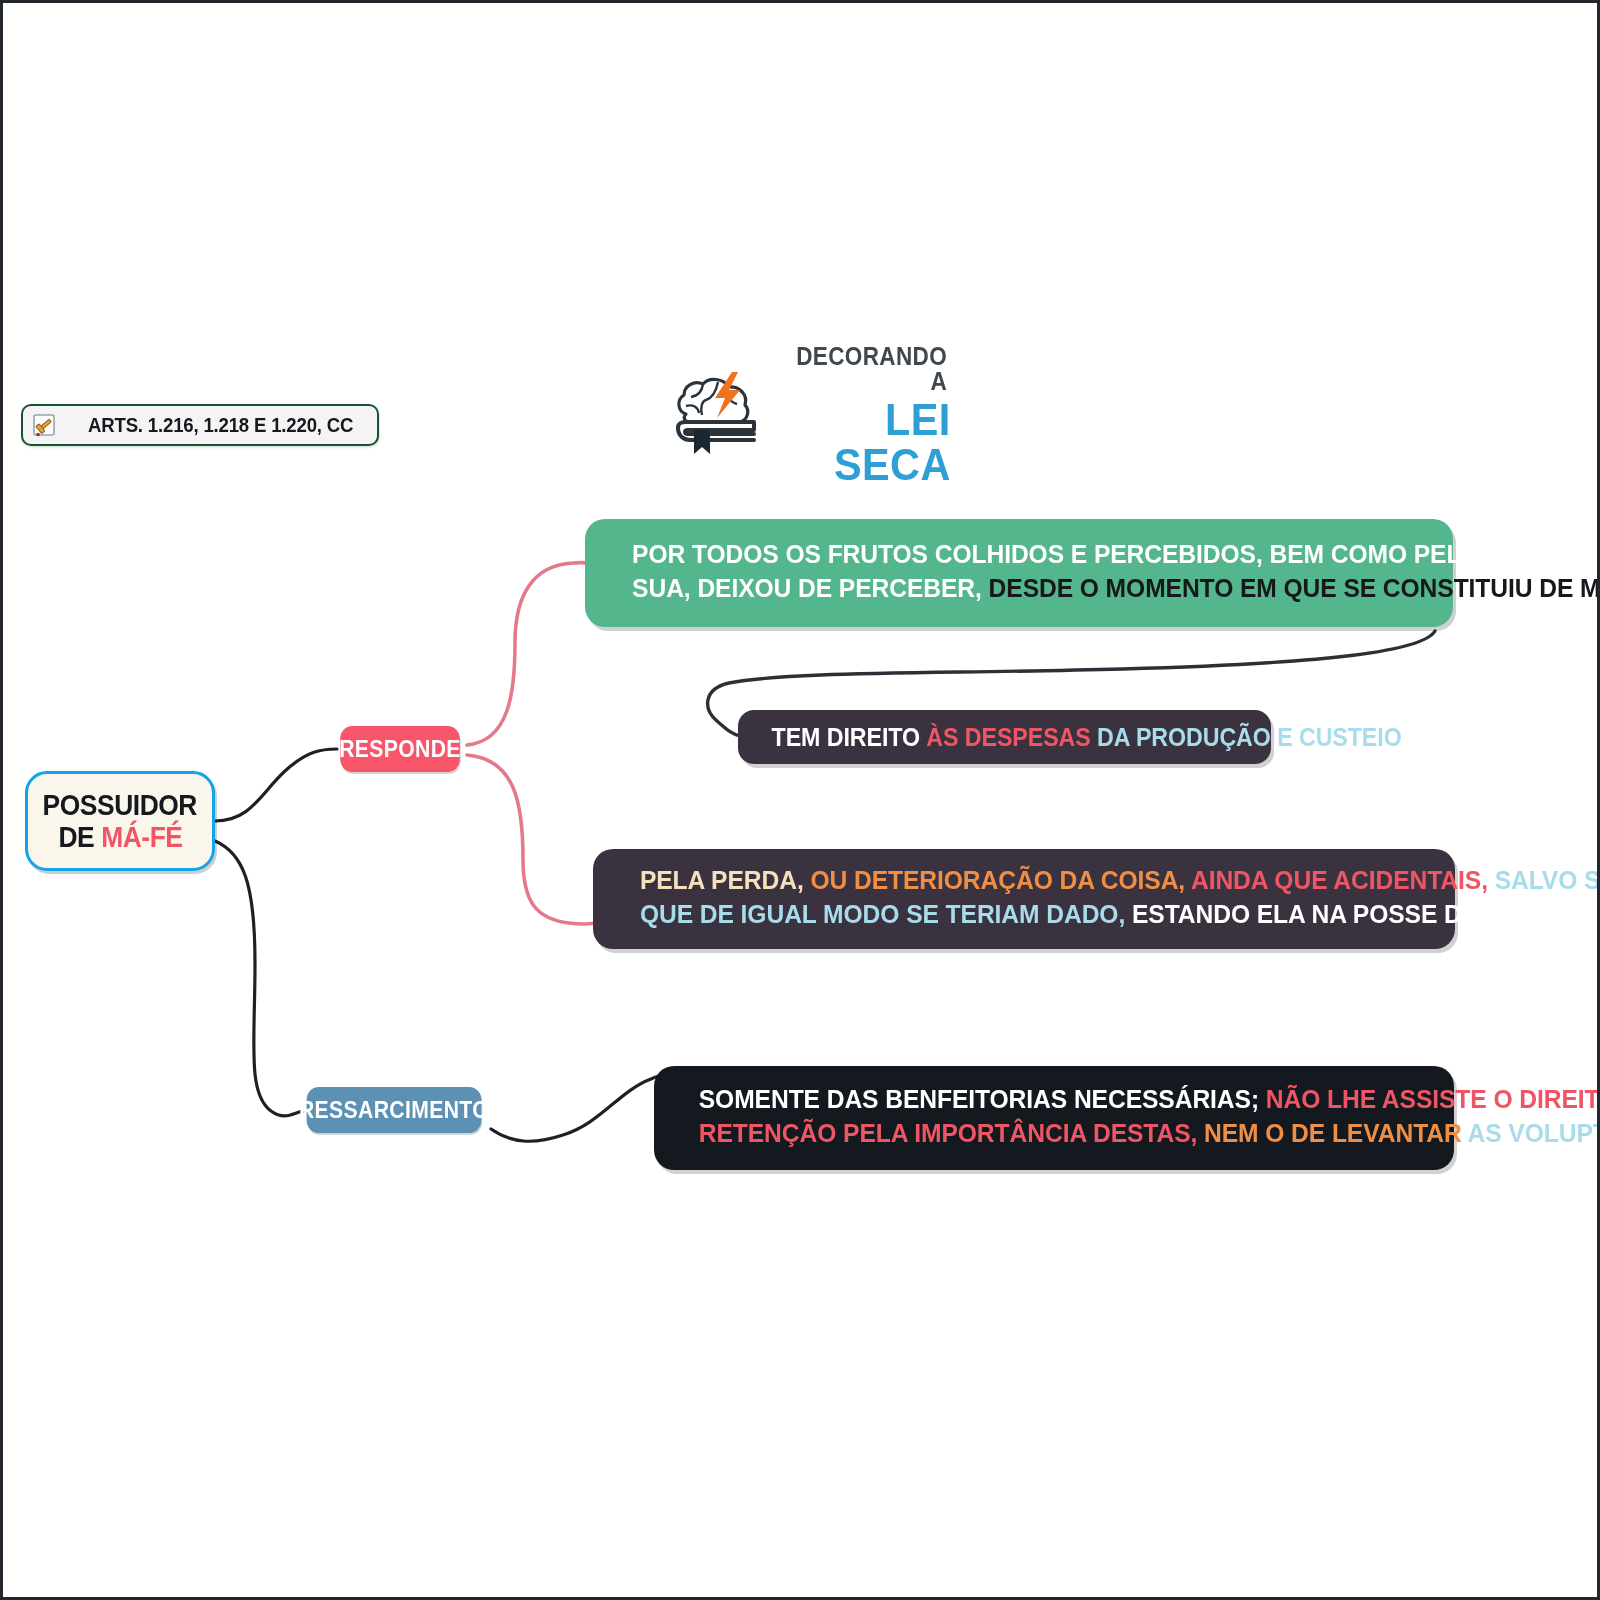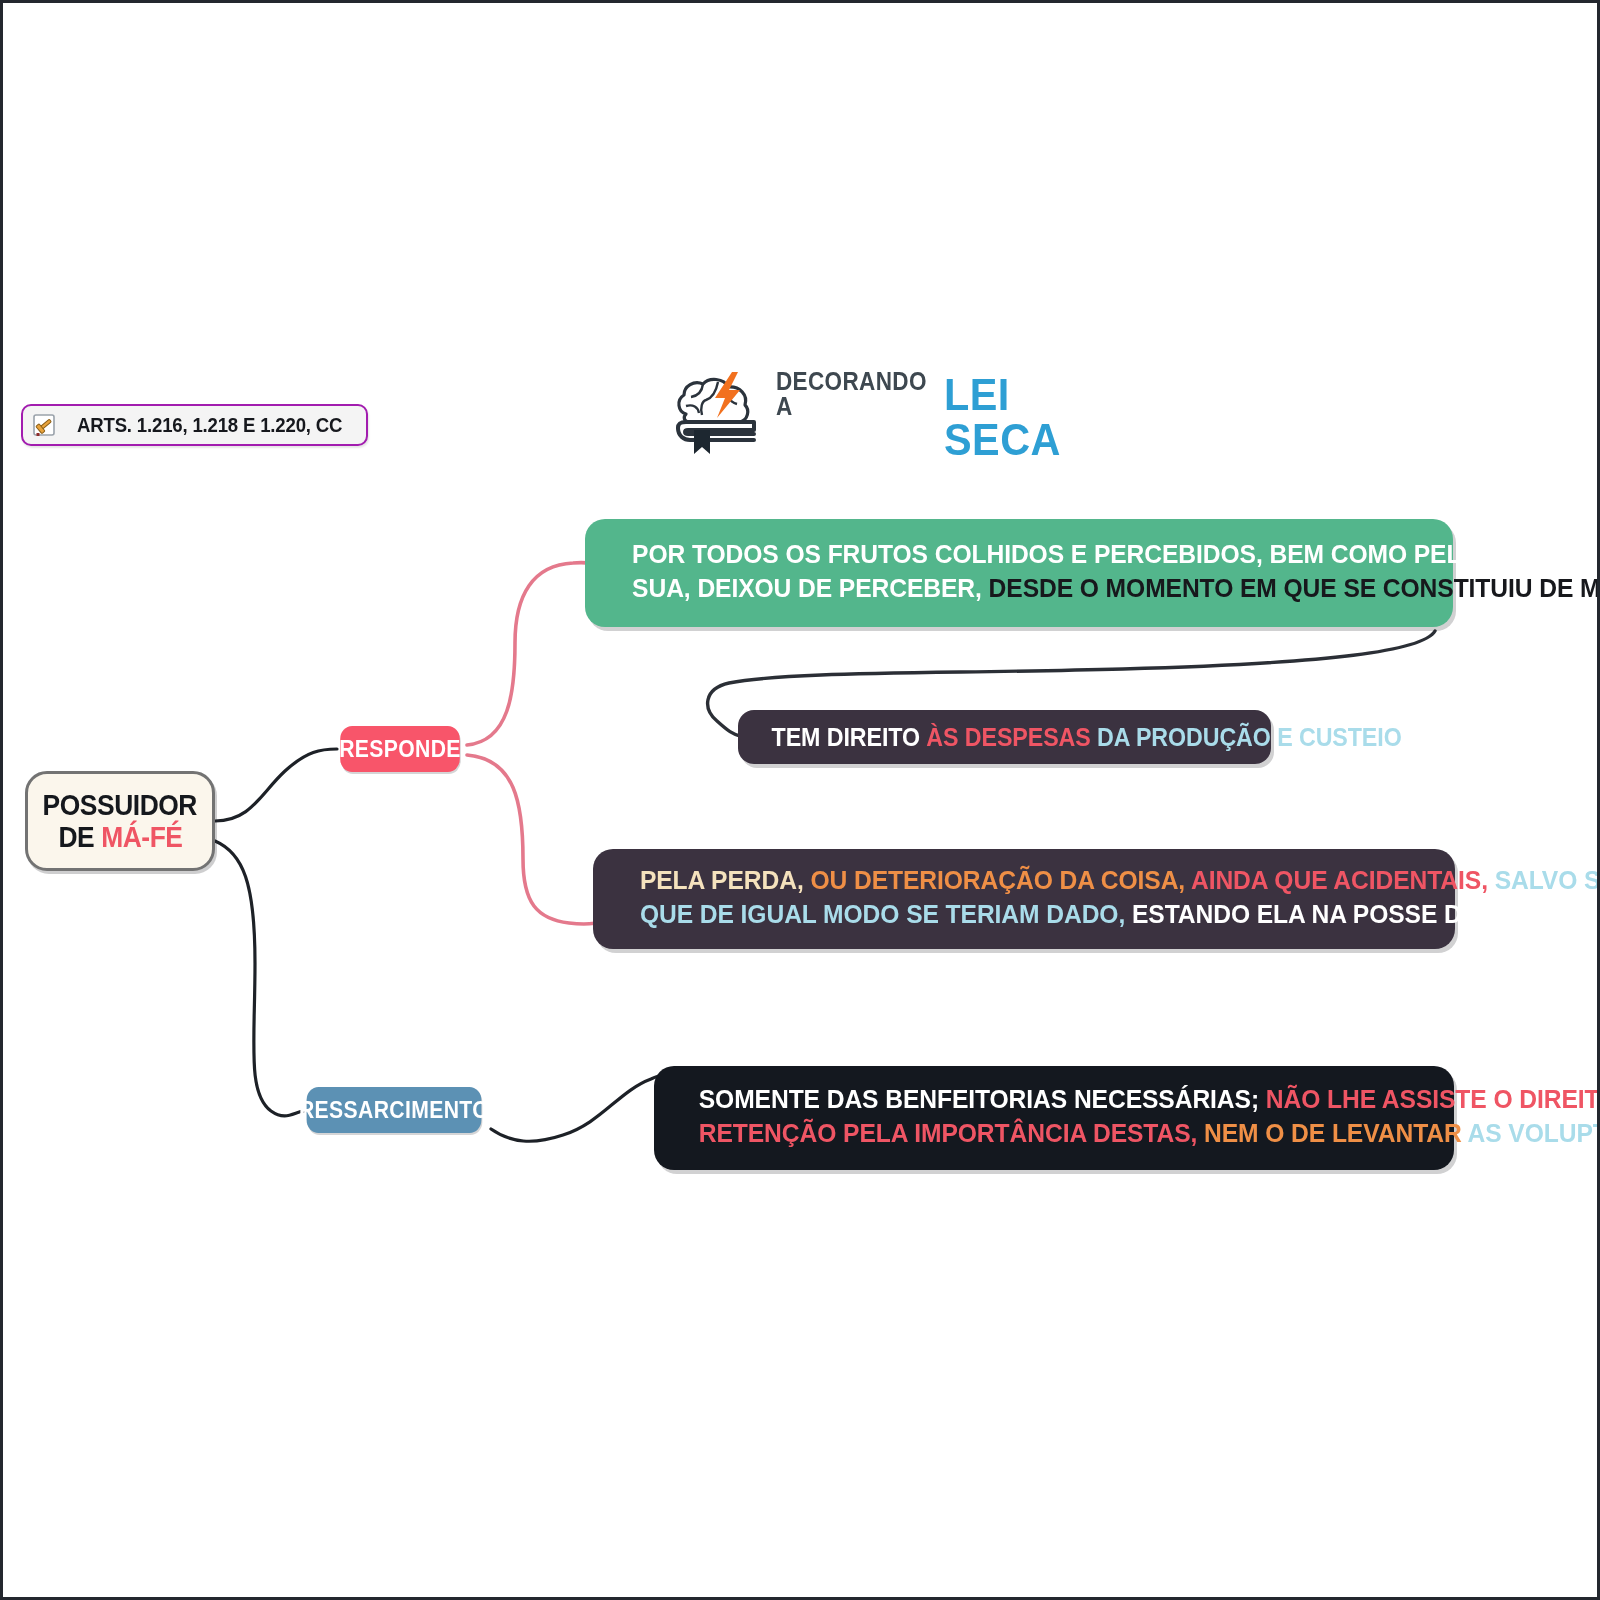--- a/index.html
+++ b/index.html
@@ -34,21 +34,21 @@
     box-sizing: border-box;
   }
 
   
   #root-node {
     left: 22px;
     top: 768px;
     width: 190px;
     height: 100px;
     background: #fbf6ec;
-    border: 3px solid #737373;
+    border: 3px solid #0ea5e9;
     border-radius: 22px;
     display: flex;
     flex-direction: column;
     align-items: center;
     justify-content: center;
     line-height: 1.08;
     box-shadow: 2px 3px 0 rgba(30,30,35,.22);
   }
   #root-node .rl {
     font-size: 30px;
@@ -152,23 +152,23 @@
   .red { color: #ef5564; }
   .blue { color: #a9dcea; }
 
   
   #arts-badge {
     left: 18px;
     top: 401px;
     height: 42px;
     display: flex;
     align-items: center;
-    gap: 9px;
+    gap: 20px;
     background: #f4f4f4;
-    border: 2px solid #a21caf;
+    border: 2px solid #14532d;
     border-radius: 10px;
     padding: 0 14px 0 9px;
     box-shadow: 1px 2px 2px rgba(0,0,0,.10);
   }
   #arts-badge .label {
     font-size: 20px;
     font-weight: 900;
     color: #16181d;
     letter-spacing: -0.2px;
     white-space: nowrap;
@@ -178,21 +178,21 @@
   
   #logo {
     left: 663px;
     top: 360px;
     width: 300px;
     height: 105px;
     display: flex;
     align-items: center;
     gap: 14px;
   }
-  #logo .wordmark { display: flex; flex-direction: row; line-height: 1; }
+  #logo .wordmark { display: flex; flex-direction: column; line-height: 1; text-align: right; }
   #logo .w1 {
     font-size: 25px;
     font-weight: 900;
     color: #3e4850;
     letter-spacing: 0.4px;
     transform: scaleX(0.9);
     transform-origin: left center;
   }
   #logo .w2 {
     font-size: 45px;

